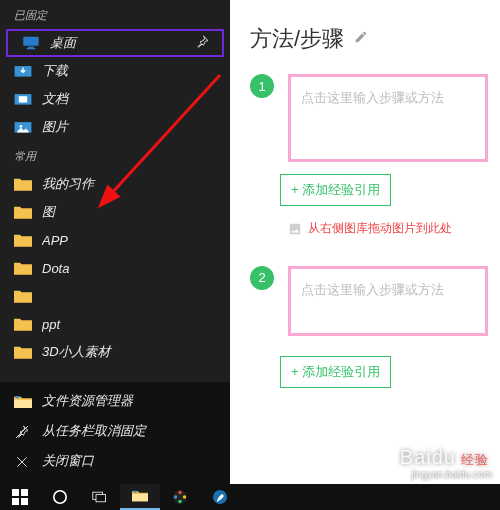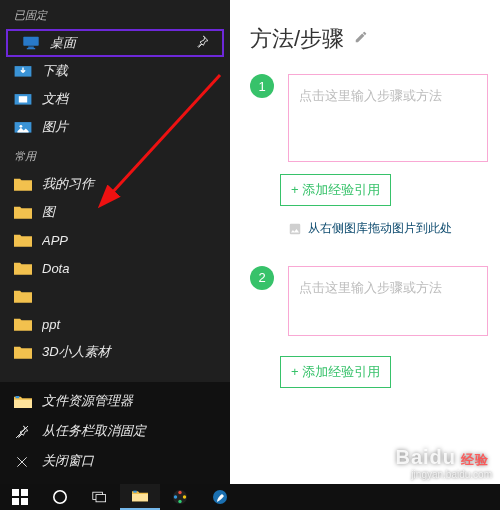--- a/index.html
+++ b/index.html
@@ -6,24 +6,24 @@
   body { width: 500px; height: 510px; overflow: hidden; position: relative; background: #fff; }
   .stage { position: relative; width: 500px; height: 510px; }
 
   
   .editor { position: absolute; left: 230px; top: 0; width: 270px; height: 510px; background: #fff; padding: 24px 0 16px 20px; }
   .editor-title-row { display: flex; align-items: center; gap: 10px; }
   .editor-title { font-size: 22px; font-weight: 500; color: #333; }
   .pencil-icon svg { width: 14px; height: 14px; fill: #9c9c9c; }
   .step { display: flex; align-items: flex-start; gap: 14px; margin-top: 20px; }
   .step-num { width: 24px; height: 24px; border-radius: 50%; background: #37c26a; color: #fff; font-size: 13px; display: flex; align-items: center; justify-content: center; flex: 0 0 24px; }
-  .step-box { border: 1px solid #f9a8d4; width: 200px; min-height: 88px; padding: 12px 10px; color: #bcbcbc; font-size: 13px; }
+  .step-box { border: 3px solid #f9a8d4; width: 200px; min-height: 88px; padding: 12px 10px; color: #bcbcbc; font-size: 13px; }
   .add-ref-row { margin-left: 30px; margin-top: 12px; display: flex; align-items: center; gap: 14px; }
   .add-ref-btn { border: 1px solid #37c26a; color: #37c26a; background: #fff; font-size: 13px; padding: 6px 10px; display: inline-flex; align-items: center; gap: 2px; }
-  .drag-hint { font-size: 12px; color: #0c4a6e; display: inline-flex; align-items: center; gap: 6px; }
+  .drag-hint { font-size: 12px; color: #ef4444; display: inline-flex; align-items: center; gap: 6px; }
   .drag-hint svg { width: 14px; height: 14px; fill: #cfcfcf; }
 
   
   .jumplist { position: absolute; left: 0; top: 0; width: 230px; height: 484px; background: #1f1f1f; color: #fff; font-style: italic; }
   .jl-section-label { font-size: 11px; color: #bcbcbc; padding: 8px 0 6px 14px; }
   .jl-row { display: flex; align-items: center; height: 28px; padding: 0 10px 0 14px; font-size: 13px; color: #eaeaea; position: relative; }
   .jl-row .folder { width: 18px; height: 14px; margin-right: 10px; display: inline-block; }
   .folder svg { width: 18px; height: 14px; }
   .jl-row .txt { flex: 1; white-space: nowrap; overflow: hidden; text-overflow: ellipsis; }
   .pin-outline { border: 2px solid #6d28d9; }
@@ -38,21 +38,21 @@
   .taskbar { position: absolute; left: 0; bottom: 0; width: 500px; height: 26px; background: #101010; display: flex; align-items: center; }
   .tb-btn { width: 40px; height: 26px; display: flex; align-items: center; justify-content: center; }
   .tb-btn.active { background: #1b1b1b; border-bottom: 2px solid #76b9ed; }
   .tb-btn svg { width: 16px; height: 16px; }
 
   
   .anno-arrow { position: absolute; pointer-events: none; left: 0; top: 0; }
 
   
   .watermark { position: absolute; right: 8px; bottom: 30px; text-align: right; }
-  .wm-logo { font-size: 20px; font-weight: 700; color: rgba(255,255,255,0.85); text-shadow: 0 0 4px rgba(0,0,0,0.5); letter-spacing: 1px; }
+  .wm-logo { font-size: 20px; font-weight: 400; color: rgba(255,255,255,0.85); text-shadow: 0 0 4px rgba(0,0,0,0.5); letter-spacing: 1px; }
   .wm-logo .exp { font-size: 13px; color: rgba(255,80,80,0.9); background: rgba(255,255,255,0.8); padding: 0 3px; border-radius: 2px; margin-left: 2px; }
   .wm-url { font-size: 10px; color: rgba(255,255,255,0.7); text-shadow: 0 0 3px rgba(0,0,0,0.6); }
 </style>
 </head>
 <body>
 <div class="stage">
 
 <div class="editor">
   <div class="editor-title-row">
     <div class="editor-title">方法/步骤</div>

